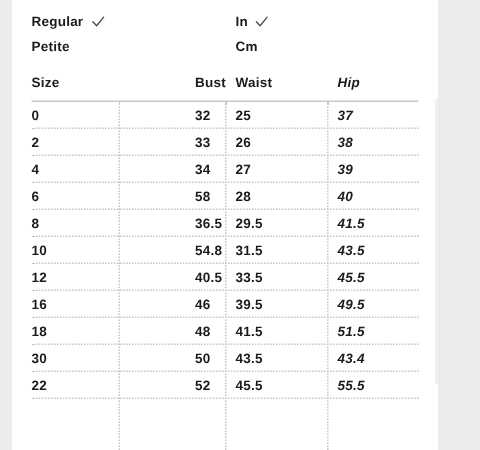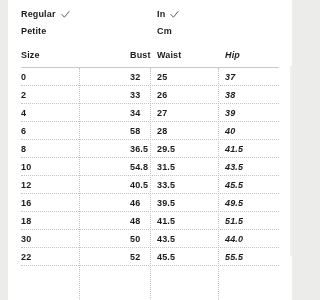--- a/index.html
+++ b/index.html
@@ -253,21 +253,21 @@
           <span class="cell c0">18</span>
           <span class="cell c1">48</span>
           <span class="cell c2">41.5</span>
           <span class="cell c3">51.5</span>
           <div class="row-sep"></div>
         </div>
         <div class="trow datarow">
           <span class="cell c0">30</span>
           <span class="cell c1">50</span>
           <span class="cell c2">43.5</span>
-          <span class="cell c3">44.0</span>
+          <span class="cell c3">43.4</span>
           <div class="row-sep"></div>
         </div>
         <div class="trow datarow">
           <span class="cell c0">22</span>
           <span class="cell c1">52</span>
           <span class="cell c2">45.5</span>
           <span class="cell c3">55.5</span>
           <div class="row-sep"></div>
         </div>
       </div>

